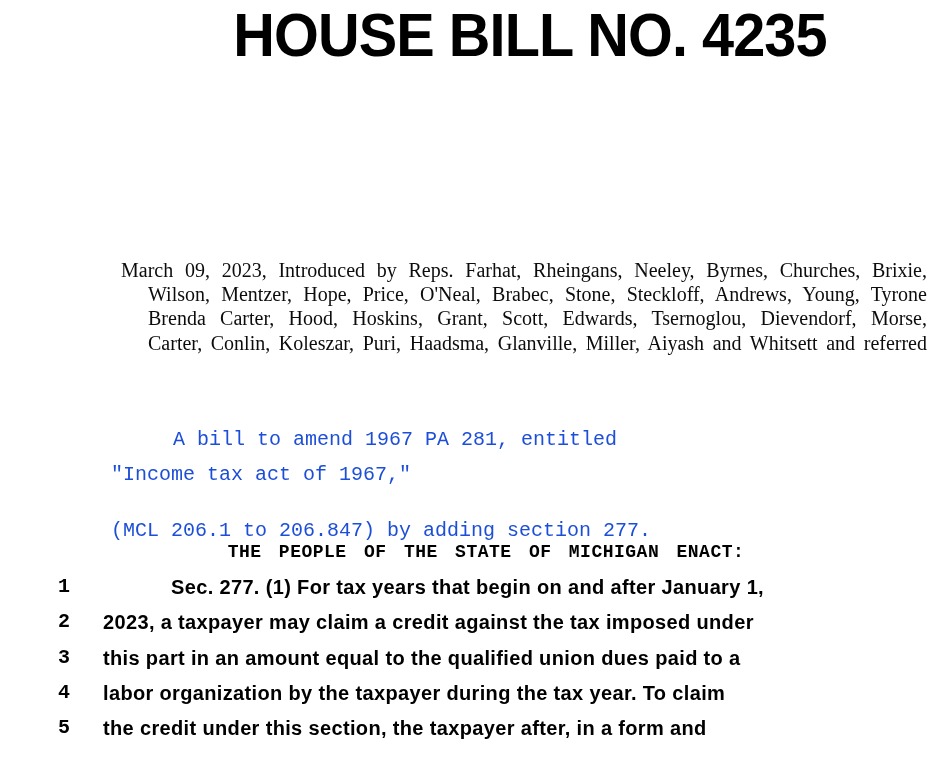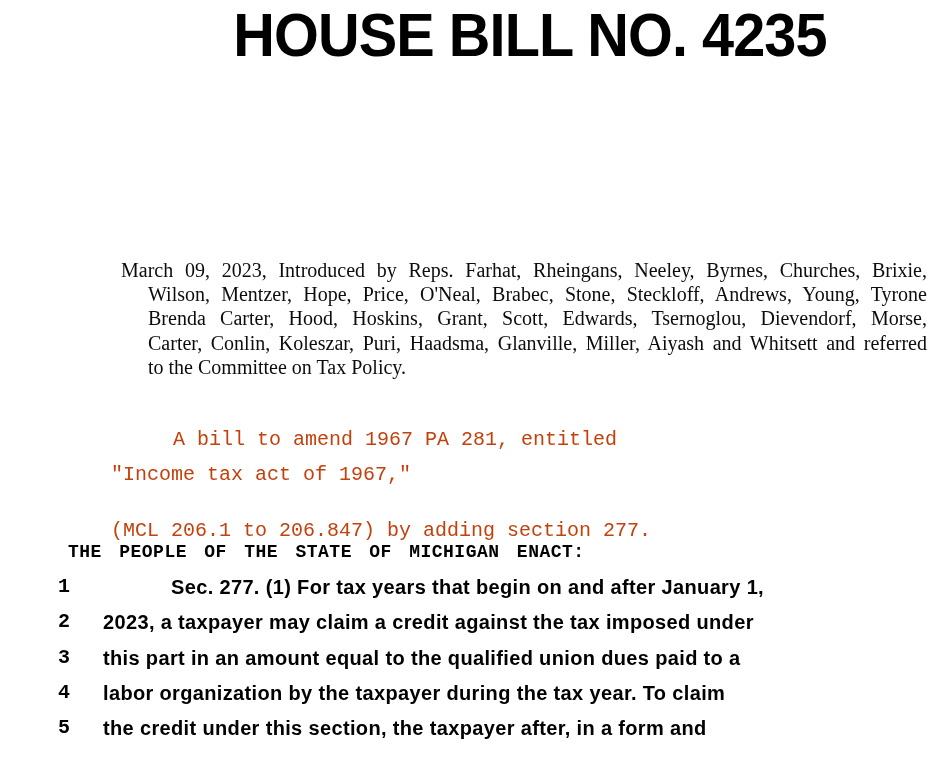--- a/index.html
+++ b/index.html
@@ -52,32 +52,32 @@
     width: 806px;
   }
   .intro-line.last {
     text-align-last: left;
   }
   .mono {
     position: absolute;
     font-family: "Liberation Mono", monospace;
     font-size: 20px;
     line-height: 20px;
-    color: #c2410c;
+    color: #1d4ed8;
     white-space: pre;
   }
   .clause1 { top: 430px; left: 145px; }
   .clause2 { top: 465px; left: 83px; }
   .clause3 { top: 521px; left: 83px; }
   .enact {
     position: absolute;
     top: 543px;
     left: 40px;
     width: 836px;
-    text-align: left;
+    text-align: center;
     font-family: "Liberation Mono", monospace;
     font-weight: bold;
     font-size: 18px;
     line-height: 18px;
     letter-spacing: 0.5px;
     word-spacing: 6px;
     color: #000;
     white-space: pre;
   }
   .body-lines {
@@ -121,21 +121,20 @@
 
 <div class="page">
 
   <h1 class="title">HOUSE BILL NO. 4235</h1>
 
   <div class="intro">
     <div class="intro-line first">March 09, 2023, Introduced by Reps. Farhat, Rheingans, Neeley, Byrnes, Churches, Brixie,</div>
     <div class="intro-line">Wilson, Mentzer, Hope, Price, O'Neal, Brabec, Stone, Steckloff, Andrews, Young, Tyrone</div>
     <div class="intro-line">Brenda Carter, Hood, Hoskins, Grant, Scott, Edwards, Tsernoglou, Dievendorf, Morse,</div>
     <div class="intro-line">Carter, Conlin, Koleszar, Puri, Haadsma, Glanville, Miller, Aiyash and Whitsett and referred</div>
-    <div class="intro-line last">to the Committee on Tax Policy.</div>
   </div>
 
   <div class="mono clause1">A bill to amend 1967 PA 281, entitled</div>
   <div class="mono clause2">"Income tax act of 1967,"</div>
   <div class="mono clause3">(MCL 206.1 to 206.847) by adding section 277.</div>
 
   <div class="enact">THE PEOPLE OF THE STATE OF MICHIGAN ENACT:</div>
 
   <div class="body-lines">
     <div class="body-row">

